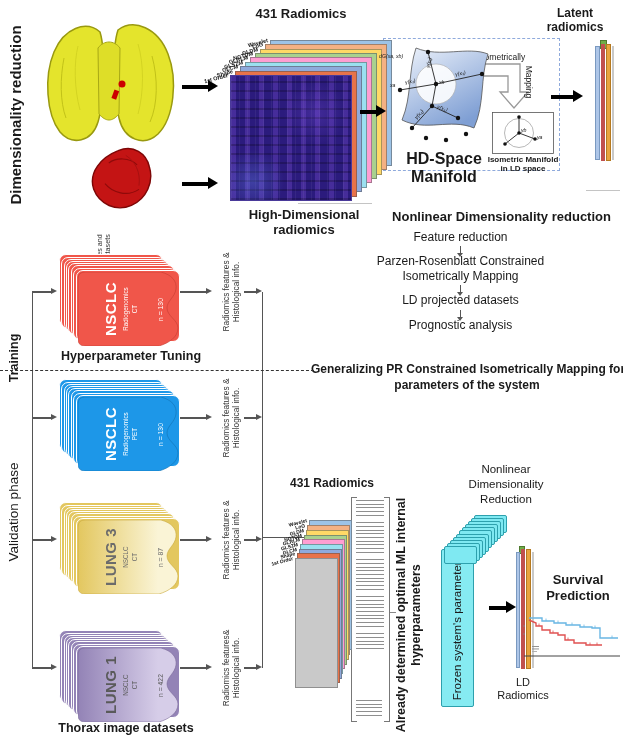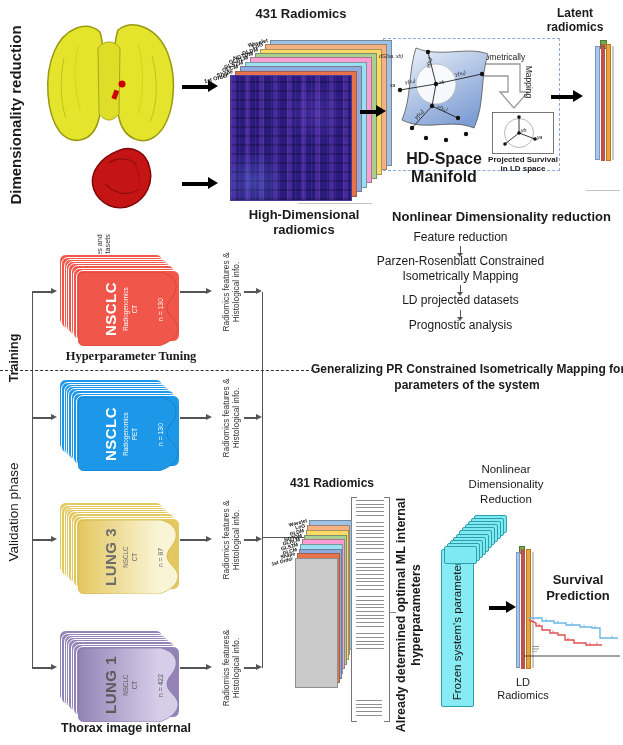--- a/index.html
+++ b/index.html
@@ -146,21 +146,21 @@
     </g>
     <g fill="#111">
       <circle cx="27" cy="21" r="1.8"></circle>
         <circle cx="27" cy="5" r="1.8"></circle>
         <circle cx="13" cy="32" r="1.8"></circle>
         <circle cx="43" cy="27" r="1.8"></circle>
     </g>
   </svg>
   <div class="mathlbl" style="left:521px;top:128px;">yb</div>
   <div class="mathlbl" style="left:537px;top:135px;">ya</div>
-  <div class="abs ctr b" style="left:486px;top:155px;width:74px;font-size:8px;line-height:1.15;z-index:6;">Projected Survival in LD space</div>
+  <div class="abs ctr b" style="left:486px;top:155px;width:74px;font-size:8px;line-height:1.15;z-index:6;">Isometric Manifold in LD space</div>
 
   <div class="abs ctr" style="left:544px;top:6px;width:62px;font-size:12px;font-weight:600;line-height:1.2;">Latent radiomics</div>
   <div class="bigarrow" style="left:551px;top:95px;width:22px;"></div>
   <div class="abs" style="left:600px;top:40px;width:7px;height:9px;background:#70ad47;border:1px solid #4e7a2f;box-sizing:border-box;"></div>
   <div class="abs" style="left:595px;top:46px;width:5px;height:114px;background:#aec6e8;border:0.5px solid #7a99c0;box-sizing:border-box;"></div>
   <div class="abs" style="left:601px;top:44px;width:4px;height:117px;background:#c0504d;"></div>
   <div class="abs" style="left:606px;top:44px;width:5px;height:117px;background:#e8a33d;border:0.5px solid #b5791f;box-sizing:border-box;"></div>
   <div class="abs" style="left:612px;top:46px;width:2px;height:114px;background:#c9c9c9;"></div>
   <div class="faint" style="left:586px;top:190px;width:34px;"></div>
 
@@ -183,22 +183,22 @@
 
   <div class="abs rot ctr b" style="left:-25px;top:350px;width:80px;height:16px;font-size:12.5px;">Training</div>
   <div class="abs rot ctr" style="left:-60px;top:503px;width:150px;height:18px;font-size:13.5px;font-weight:500;">Validation phase</div>
   <div class="abs rot ctr" style="left:78px;top:249px;width:62px;height:26px;font-size:7.2px;line-height:1.15;color:#333;">Case studies and imaging Datasets</div>
 
   <div class="vbar" style="left:32px;top:292px;height:376px;"></div>
   <div class="vbar" style="left:262px;top:292px;height:376px;"></div>
   <div class="dash" style="left:0;top:370px;width:314px;"></div>
   <div class="hline ar" style="left:262px;top:537px;width:56px;"></div>
 
-  <div class="abs ctr b" style="left:49px;top:349px;width:164px;font-size:12.5px;font-family:Liberation Serif, serif;">Hyperparameter Tuning</div>
-  <div class="abs ctr b" style="left:44px;top:721px;width:164px;font-size:12.5px;">Thorax image internal</div>
+  <div class="abs ctr b" style="left:49px;top:349px;width:164px;font-size:12.5px;">Hyperparameter Tuning</div>
+  <div class="abs ctr b" style="left:44px;top:721px;width:164px;font-size:12.5px;">Thorax image datasets</div>
 
   <div class="abs ctr b" style="left:270px;top:476px;width:124px;font-size:12px;">431 Radiomics</div>
   <div class="abs" style="left:295px;top:558px;width:43px;height:130px;background:#c9c9c9;border:1px solid #909090;box-sizing:border-box;z-index:9;"></div>
 
   <div class="hline" style="left:339px;top:612px;width:12px;background:#888;"></div>
   <div class="brk brkL" style="left:351px;top:497px;height:225px;"></div>
   <div class="brk brkR" style="left:385px;top:497px;height:225px;"></div>
   <div class="tinylines" style="left:356px;top:500px;width:28px;height:150px;"></div>
   <div class="tinylines" style="left:356px;top:700px;width:26px;height:18px;"></div>
   <div class="hline" style="left:390px;top:612px;width:6px;background:#888;"></div>

